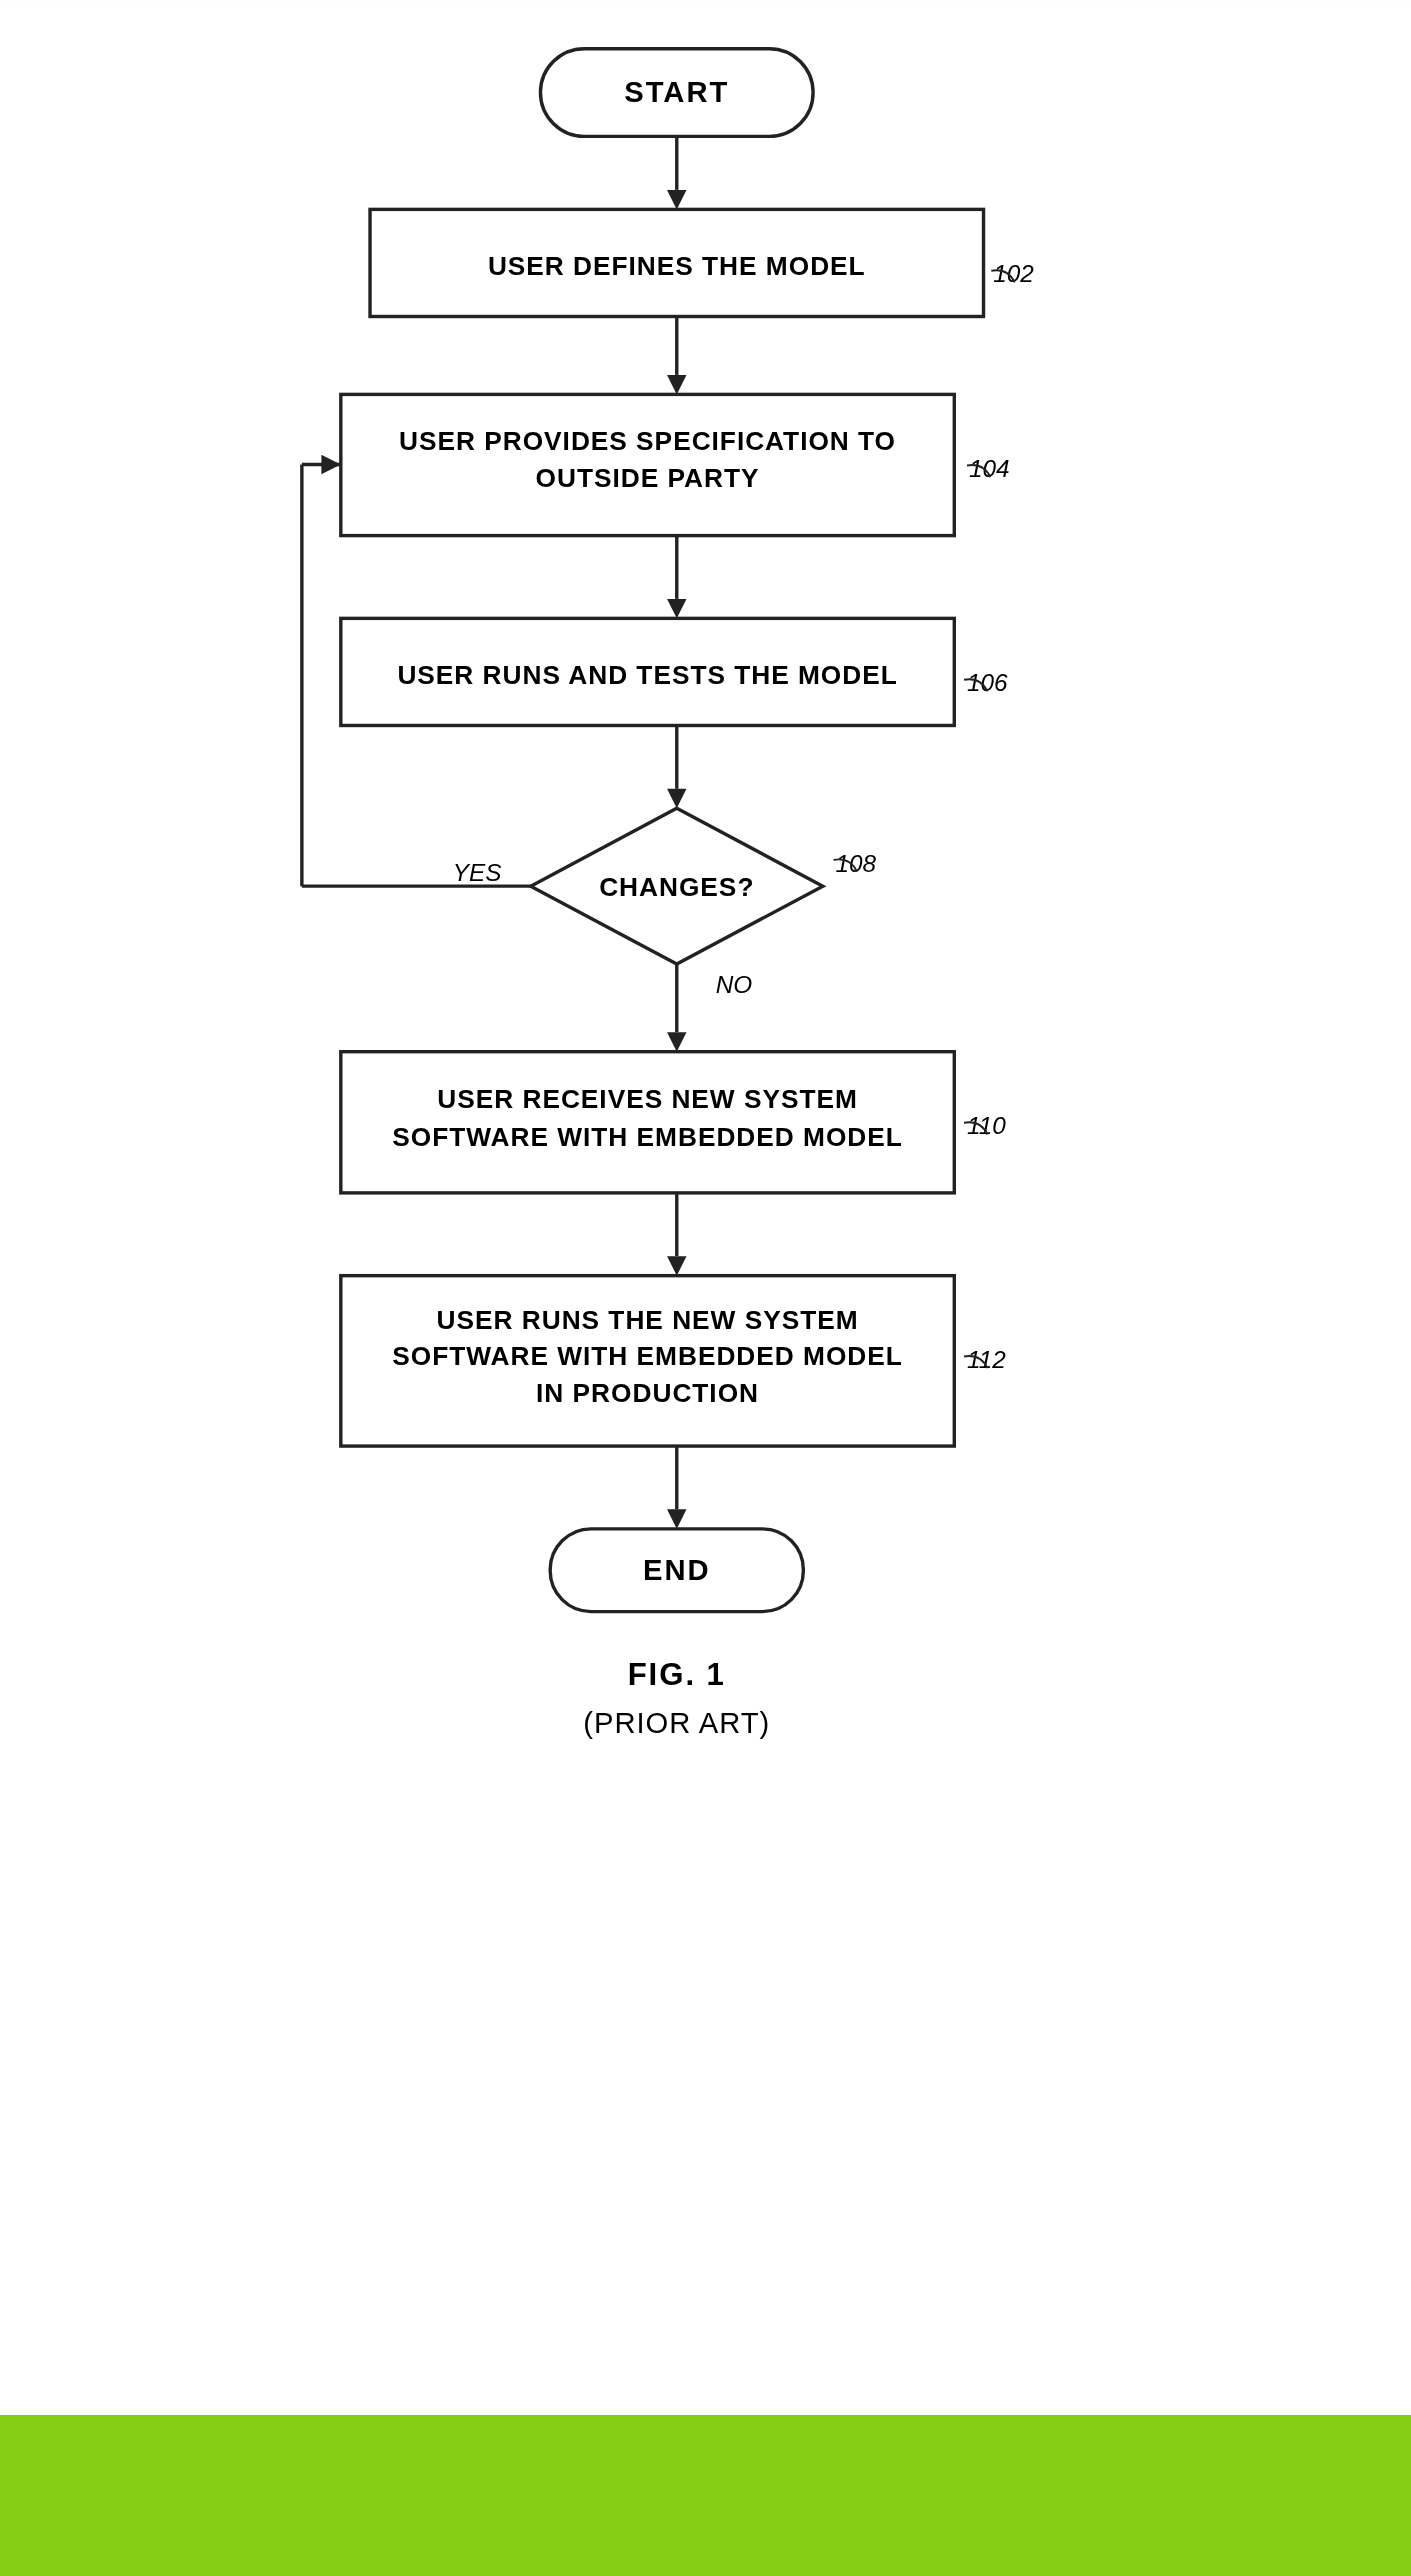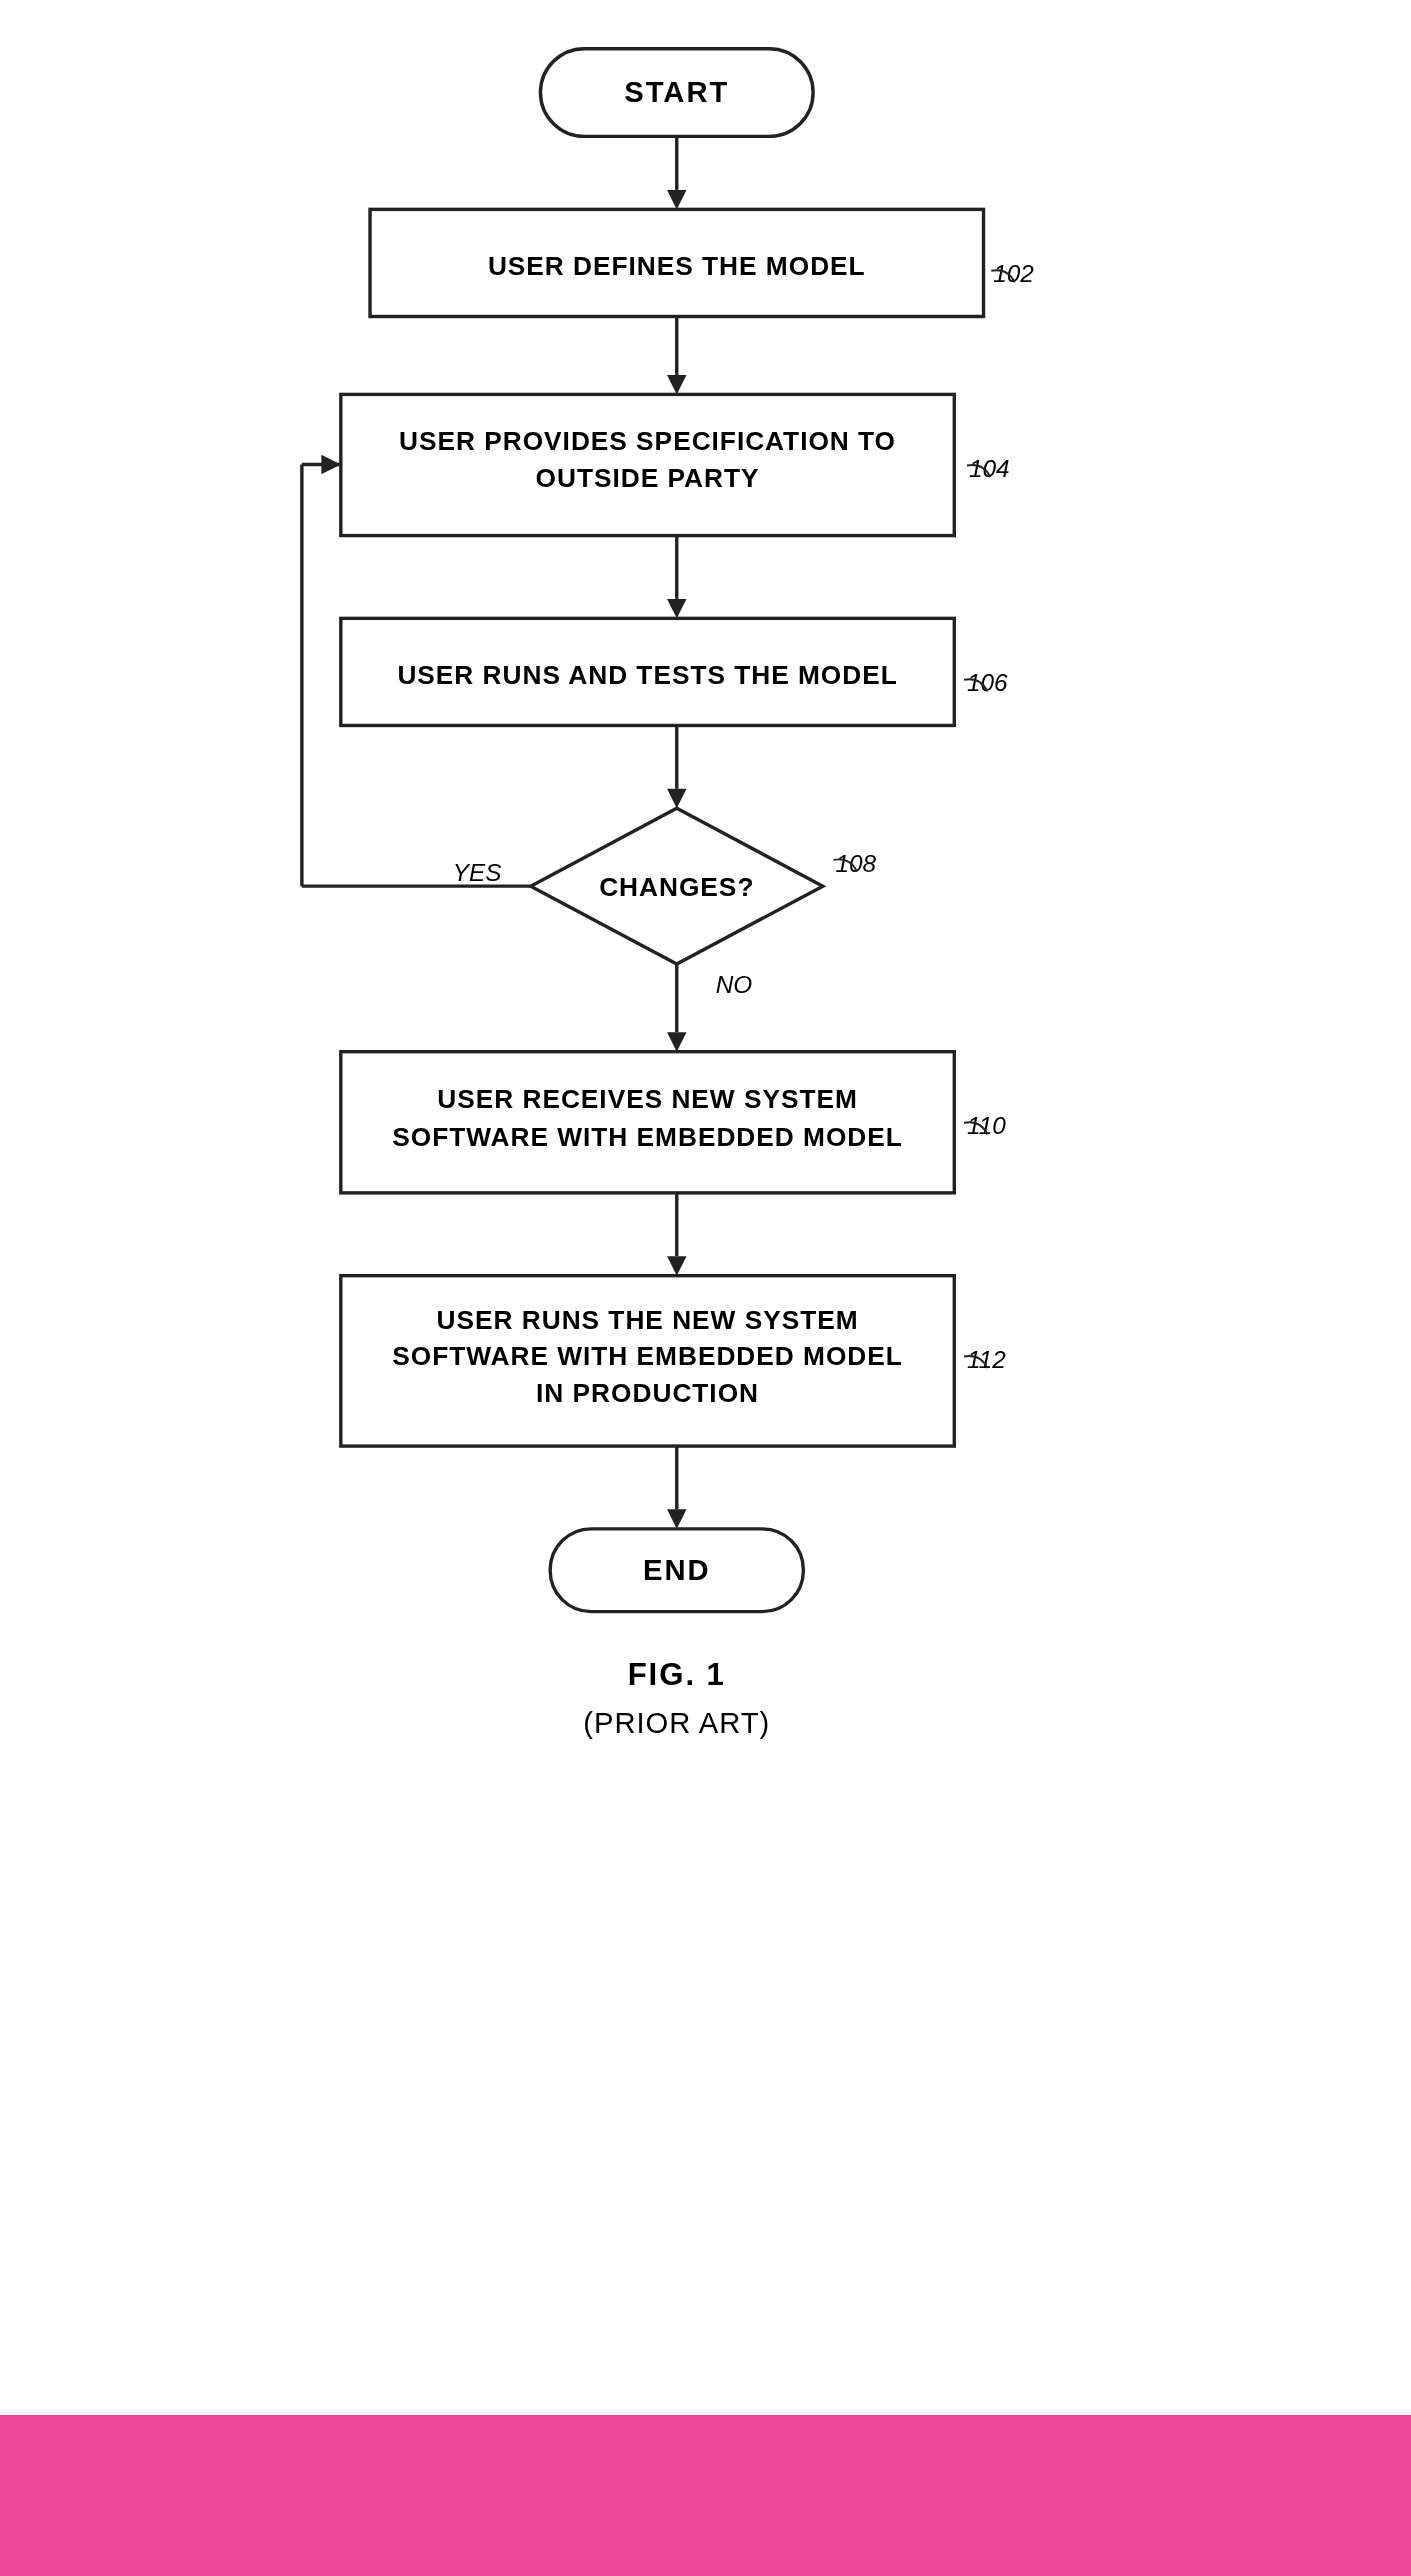--- a/index.html
+++ b/index.html
@@ -8,21 +8,21 @@
       font-family: Arial, sans-serif;
       width: 1411px;
       min-height: 2576px;
       position: relative;
       overflow-x: hidden;
     }
     .diagram-container {
       position: relative;
       width: 1411px;
       min-height: 2576px;
-      background: #ec4899;
+      background: #84cc16;
     }
 
   </style>
 </head>
 <body>
 
 <div class="diagram-container">
 
   <svg viewBox="0 0 1449 2480" width="1411" height="2415" xmlns="http://www.w3.org/2000/svg" style="position:absolute;top:0;left:0;">
 

